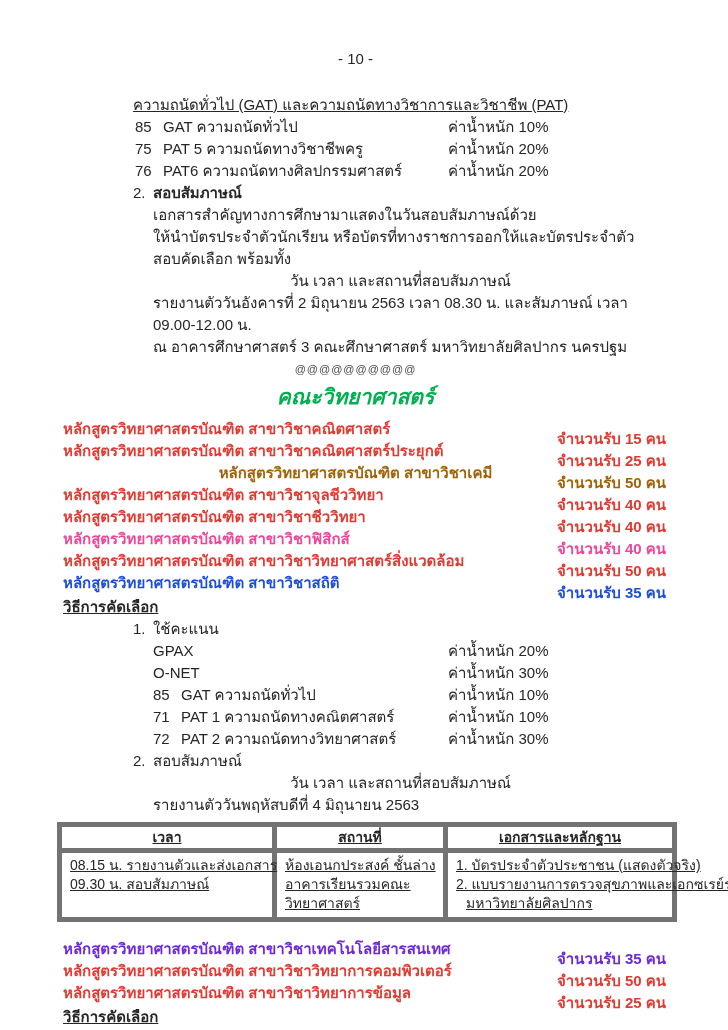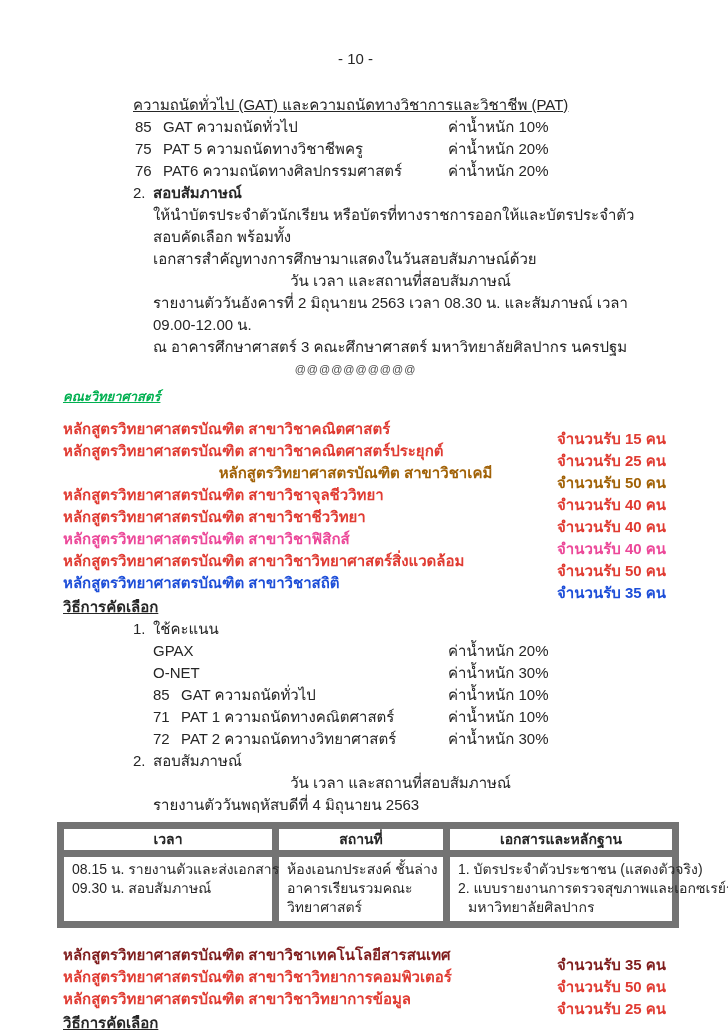--- a/index.html
+++ b/index.html
@@ -43,25 +43,25 @@
   .divider {
     text-align: center;
     font-size: 11px;
     letter-spacing: 1px;
     color: #4a4a4a;
     line-height: 18px;
     margin-top: 2px;
   }
 
   .faculty-heading {
+    text-align: center;
     font-weight: bold;
     font-style: italic;
-    font-size: 13px;
+    font-size: 21px;
     line-height: 26px;
-    text-decoration: underline;
     margin: 6px 0 8px 0;
   }
 
   .program-row { position: relative; font-weight: bold; white-space: nowrap; line-height: 22px; }
   .program-seats { position: absolute; left: 494px; top: 10px; }
 
   .selection-heading {
     font-weight: bold;
     text-decoration: underline;
     margin-top: 2px;
@@ -71,22 +71,23 @@
   table.interview-table {
     border-collapse: collapse;
     width: 615px;
     margin-left: -6px;
     margin-top: 6px;
     font-size: 14px;
     line-height: 19px;
     table-layout: fixed;
   }
   table.interview-table th, table.interview-table td {
-    border: 7px solid #737373;
+    border: 5px solid #737373;
     vertical-align: top;
+    text-decoration: underline;
   }
   table.interview-table th {
     font-weight: bold;
     text-align: center;
     padding: 1px 4px;
   }
   table.interview-table td { padding: 3px 8px 4px 8px; }
   .col-time { width: 215px; }
   .col-place { width: 171px; }
   .col-docs { width: 229px; }
@@ -113,22 +114,22 @@
     <span class="score-weight">ค่าน้ำหนัก 20%</span>
   </div>
   <div class="score-row">
     <span class="score-code">76</span><span>PAT6 ความถนัดทางศิลปกรรมศาสตร์</span>
     <span class="score-weight">ค่าน้ำหนัก 20%</span>
   </div>
 
   <div class="step-row">
     <span class="step-number">2.</span><span class="step-title-bold">สอบสัมภาษณ์</span>
   </div>
+  <div class="indent-2">เอกสารสำคัญทางการศึกษามาแสดงในวันสอบสัมภาษณ์ด้วย</div>
   <div class="indent-2">ให้นำบัตรประจำตัวนักเรียน หรือบัตรที่ทางราชการออกให้และบัตรประจำตัวสอบคัดเลือก พร้อมทั้ง</div>
-  <div class="indent-2">เอกสารสำคัญทางการศึกษามาแสดงในวันสอบสัมภาษณ์ด้วย</div>
   <div class="indent-2 bold">วัน เวลา และสถานที่สอบสัมภาษณ์</div>
   <div class="indent-2">รายงานตัววันอังคารที่ 2 มิถุนายน 2563 เวลา 08.30 น. และสัมภาษณ์ เวลา 09.00-12.00 น.</div>
   <div class="indent-2">ณ อาคารศึกษาศาสตร์ 3 คณะศึกษาศาสตร์ มหาวิทยาลัยศิลปากร นครปฐม</div>
 
   <div class="divider">@@@@@@@@@@</div>
 
   <div class="faculty-heading js-green" style="color: rgb(0, 176, 80);">คณะวิทยาศาสตร์</div>
 
   <div class="program-row js-red" style="color: rgb(224, 59, 50);">
     <span>หลักสูตรวิทยาศาสตรบัณฑิต สาขาวิชาคณิตศาสตร์</span>
@@ -218,21 +219,21 @@
           <div class="cell-line">1. บัตรประจำตัวประชาชน (แสดงตัวจริง)</div>
           <div class="cell-line">2. แบบรายงานการตรวจสุขภาพและเอกซเรย์ร่างกายของ</div>
           <div class="cell-line indent">มหาวิทยาลัยศิลปากร</div>
         </td>
       </tr>
     </tbody>
   </table>
 
   <div class="gap-after-table"></div>
 
-  <div class="program-row js-red" style="color: #7f1d1d;">
+  <div class="program-row js-red" style="color: #6d28d9;">
     <span>หลักสูตรวิทยาศาสตรบัณฑิต สาขาวิชาเทคโนโลยีสารสนเทศ</span>
     <span class="program-seats">จำนวนรับ 35 คน</span>
   </div>
   <div class="program-row js-red" style="color: rgb(224, 59, 50);">
     <span>หลักสูตรวิทยาศาสตรบัณฑิต สาขาวิชาวิทยาการคอมพิวเตอร์</span>
     <span class="program-seats">จำนวนรับ 50 คน</span>
   </div>
   <div class="program-row js-red" style="color: rgb(224, 59, 50);">
     <span>หลักสูตรวิทยาศาสตรบัณฑิต สาขาวิชาวิทยาการข้อมูล</span>
     <span class="program-seats">จำนวนรับ 25 คน</span>

